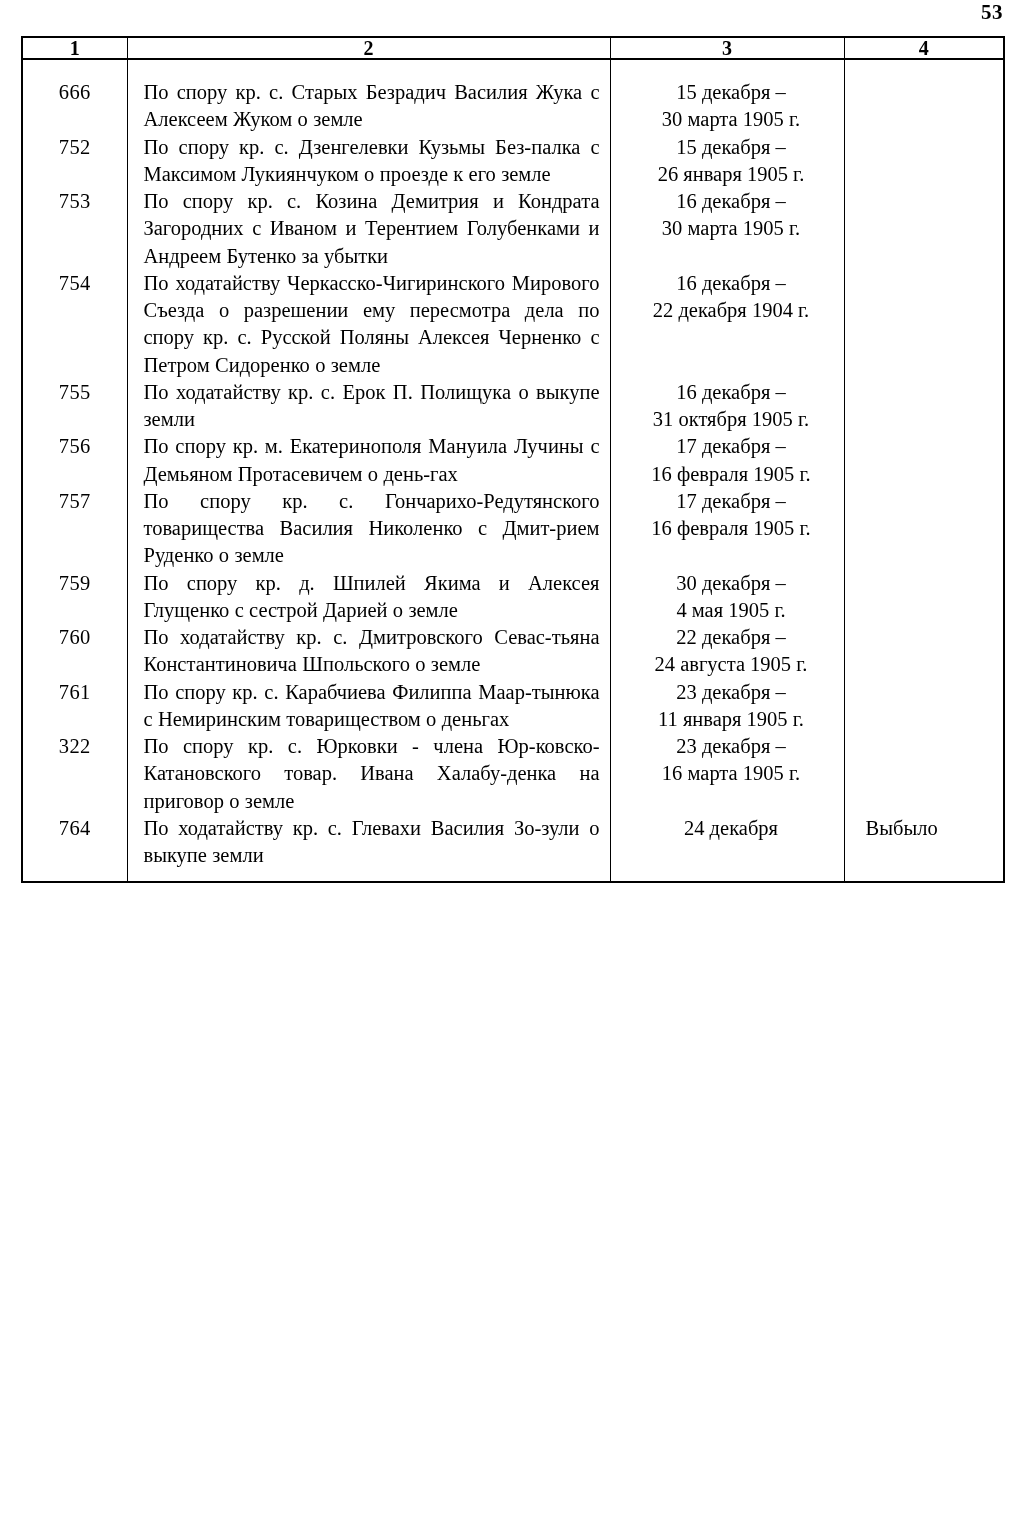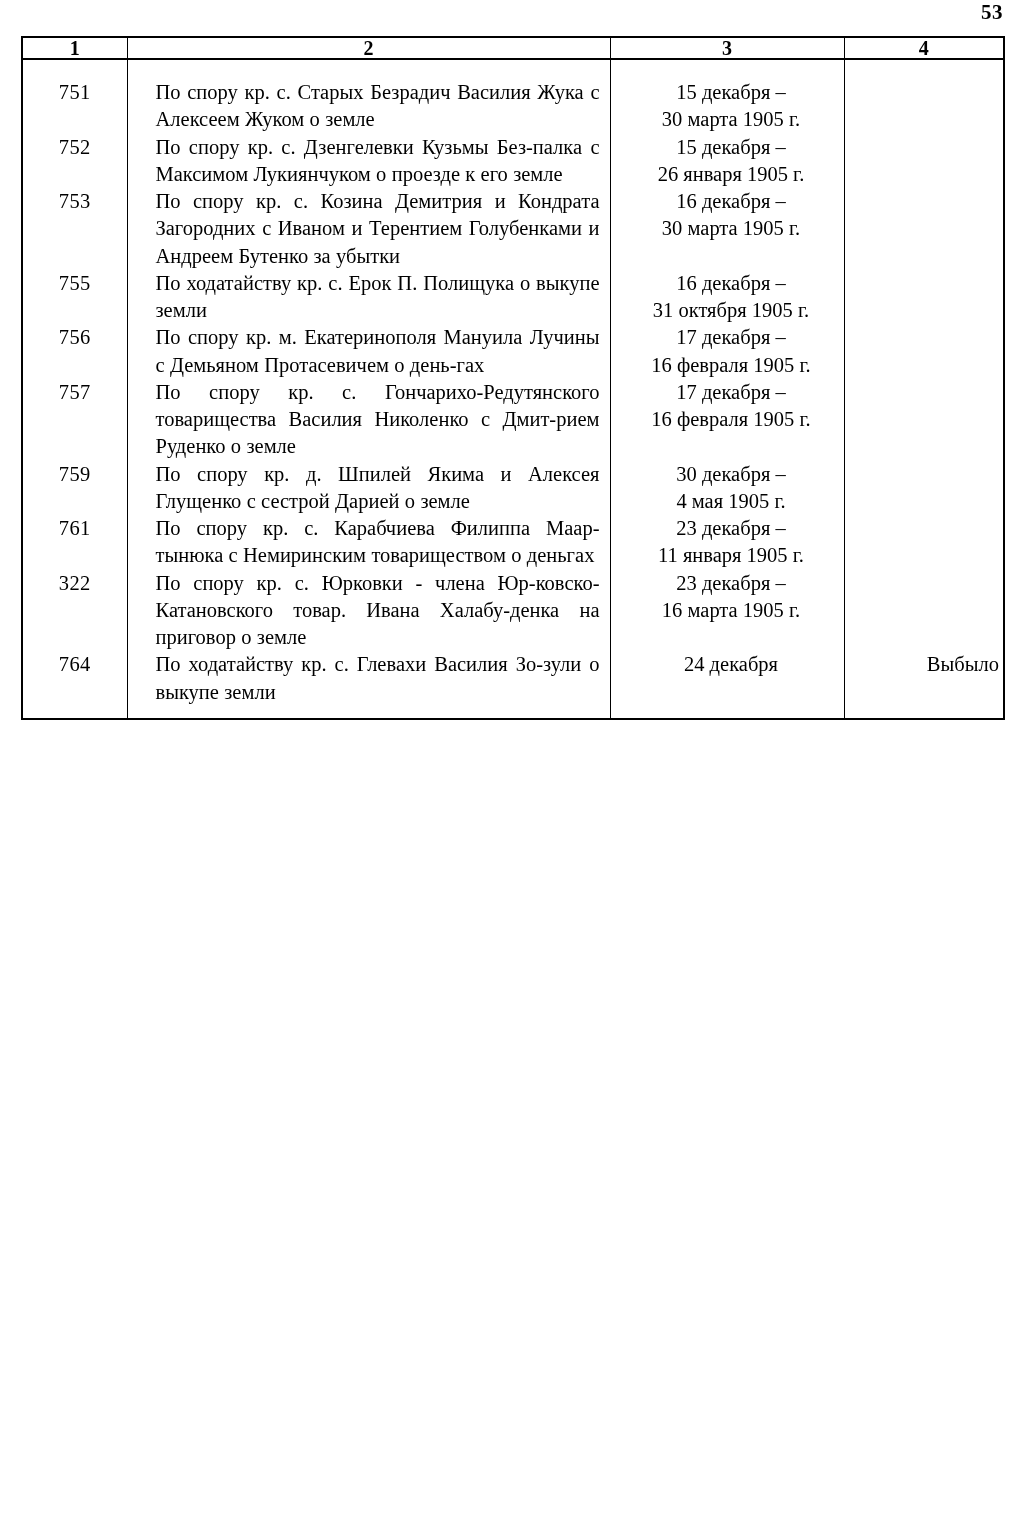--- a/index.html
+++ b/index.html
@@ -91,34 +91,34 @@
   td.num {
     text-align: center;
     padding-left: 0;
     padding-right: 0;
     font-size: 20.5px;
     letter-spacing: 0.4px;
   }
   td.subject {
     text-align: justify;
     text-align-last: left;
-    padding-left: 28px;
+    padding-left: 16px;
     padding-right: 10px;
     word-spacing: 0.2px;
     hyphens: manual;
   }
   td.dates {
     text-align: center;
     padding-left: 12px;
     padding-right: 4px;
     white-space: pre-line;
   }
   td.note {
-    text-align: right;
-    padding-left: 2px;
+    text-align: left;
+    padding-left: 21px;
     padding-right: 4px;
     margin-top: 11px;
   }
 </style>
 </head>
 <body>
 
 <div class="page">
 
   <div class="page-number">53</div>
@@ -133,41 +133,48 @@
     <thead>
       <tr>
         <th>1</th>
         <th>2</th>
         <th>3</th>
         <th>4</th>
       </tr>
     </thead>
     <tbody>
       <tr>
-        <td class="num">751</td>
+        <td class="num">666</td>
         <td class="subject">По спору  кр. с.  Старых Безрадич Василия Жука с Алексеем Жуком о земле</td>
         <td class="dates">15 декабря –
 30 марта 1905 г.</td>
         <td class="note"></td>
       </tr>
       <tr>
         <td class="num">752</td>
         <td class="subject">По спору  кр. с.  Дзенгелевки Кузьмы Без-палка с Максимом  Лукиянчуком о проезде к его земле</td>
         <td class="dates">15 декабря –
 26 января 1905 г.</td>
         <td class="note"></td>
       </tr>
       <tr>
         <td class="num">753</td>
         <td class="subject">По спору   кр. с.   Козина   Демитрия  и Кондрата Загородних с Иваном и Терентием Голубенками и Андреем Бутенко за убытки</td>
         <td class="dates">16 декабря –
 30 марта 1905 г.</td>
         <td class="note"></td>
       </tr>
       <tr>
+        <td class="num">754</td>
+        <td class="subject">По   ходатайству   Черкасско-Чигиринского Мирового   Съезда   о   разрешении   ему пересмотра дела по спору кр. с. Русской Поляны   Алексея   Черненко   с   Петром Сидоренко о земле</td>
+        <td class="dates">16 декабря –
+22 декабря 1904 г.</td>
+        <td class="note"></td>
+      </tr>
+      <tr>
         <td class="num">755</td>
         <td class="subject">По ходатайству кр. с.   Ерок П. Полищука о выкупе земли</td>
         <td class="dates">16 декабря –
 31 октября 1905 г.</td>
         <td class="note"></td>
       </tr>
       <tr>
         <td class="num">756</td>
         <td class="subject">По спору   кр. м. Екатеринополя Мануила Лучины с Демьяном Протасевичем о день-гах</td>
         <td class="dates">17 декабря –
@@ -182,20 +189,27 @@
         <td class="note"></td>
       </tr>
       <tr>
         <td class="num">759</td>
         <td class="subject">По спору  кр. д. Шпилей Якима и Алексея Глущенко с сестрой Дарией о земле</td>
         <td class="dates">30 декабря –
 4 мая 1905 г.</td>
         <td class="note"></td>
       </tr>
       <tr>
+        <td class="num">760</td>
+        <td class="subject">По ходатайству кр. с. Дмитровского Севас-тьяна Константиновича Шпольского о земле</td>
+        <td class="dates">22 декабря –
+24 августа 1905 г.</td>
+        <td class="note"></td>
+      </tr>
+      <tr>
         <td class="num">761</td>
         <td class="subject">По спору  кр. с.  Карабчиева Филиппа Маар-тынюка  с  Немиринским  товариществом  о деньгах</td>
         <td class="dates">23 декабря –
 11 января 1905 г.</td>
         <td class="note"></td>
       </tr>
       <tr>
         <td class="num">322</td>
         <td class="subject">По спору   кр. с.   Юрковки  -  члена Юр-ковско-Катановского товар. Ивана Халабу-денка на приговор о земле</td>
         <td class="dates">23 декабря –

